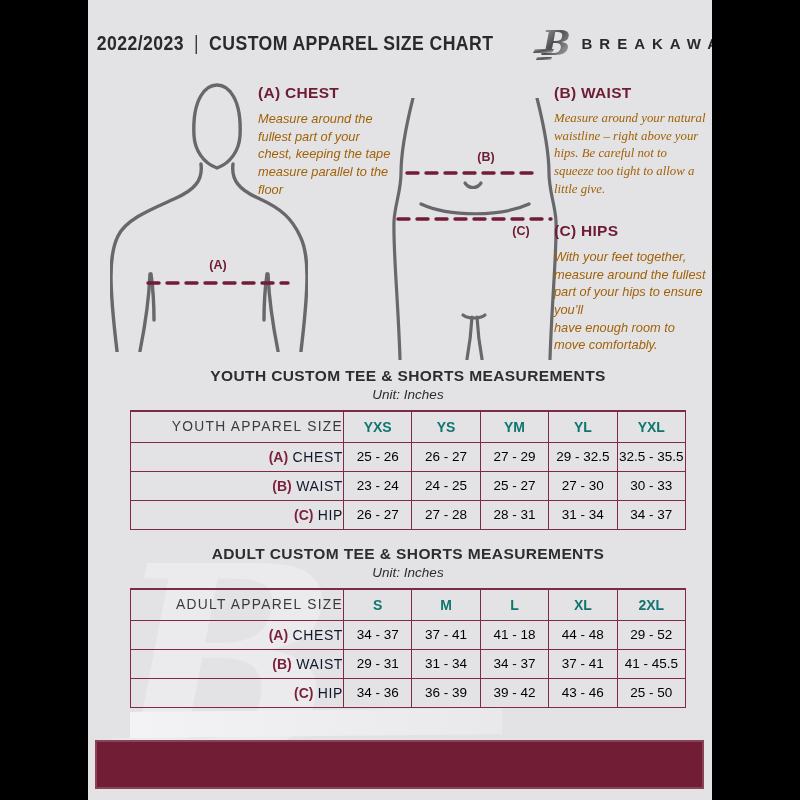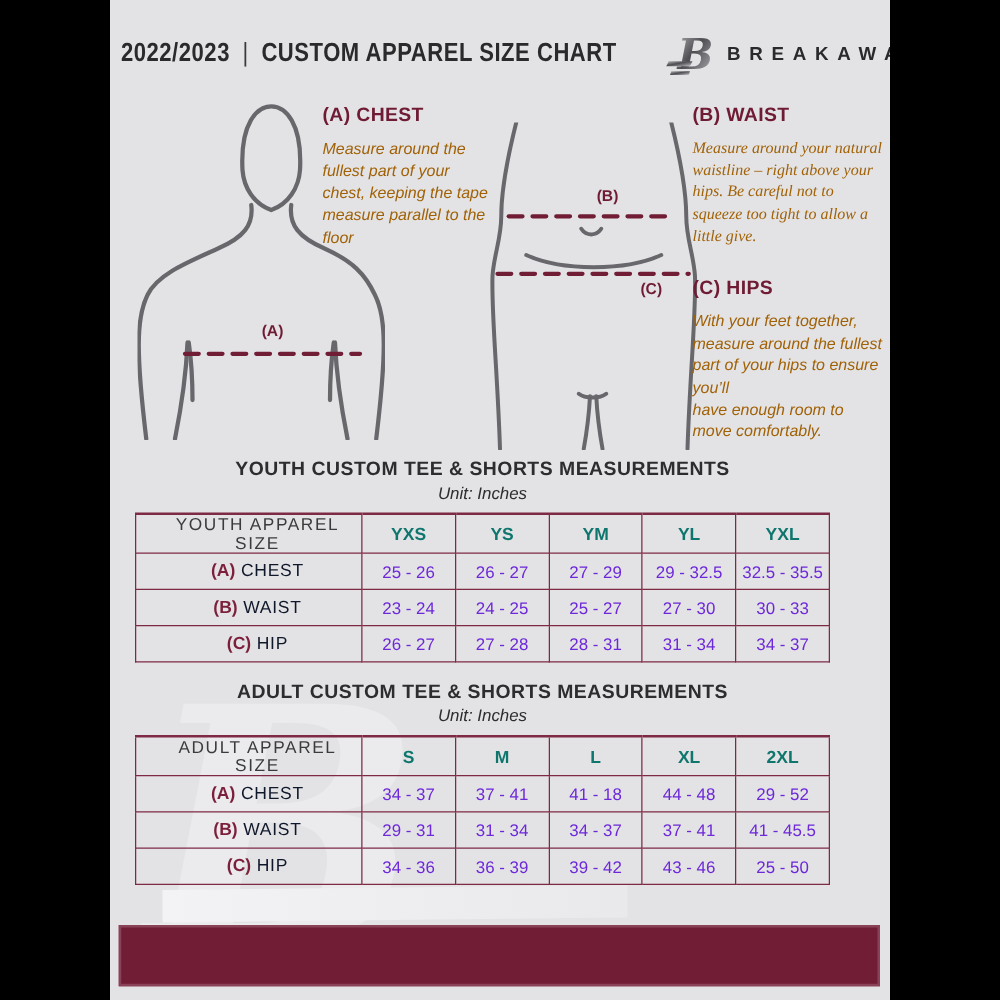--- a/index.html
+++ b/index.html
@@ -34,36 +34,36 @@
   .sec-head { position:absolute; font-weight:bold; font-size:15.5px; color:#6e1b33;
               letter-spacing:0.3px; }
   .sec-body { position:absolute; font-style:italic; font-size:12.8px; line-height:1.38;
               color:#a16207; white-space:pre-line; }
 
   .fig { position:absolute; }
   .fig-label { position:absolute; width:40px; text-align:center; font-weight:bold;
                font-size:12.5px; color:#6e1b33; z-index:2; }
 
   
-  .tbl-block { position:absolute; left:20px; width:556px; text-align:center; }
+  .tbl-block { position:absolute; left:42px; width:556px; text-align:center; }
   .tbl-title { font-weight:bold; font-size:15.5px; color:#2d2d2f; letter-spacing:0.4px;
                line-height:20px; }
   .tbl-unit { font-style:italic; font-size:13.5px; color:#2d2d2f; line-height:17px; }
   table { border-collapse:collapse; width:556px; table-layout:fixed; margin-top:7px;
           background:transparent; }
   th, td { border:1.5px solid #7f2a44; }
   tr.hdr th { height:31px; }
   tr.data td { height:29px; }
   table tr:first-child th { border-top:2.5px solid #7f2a44; }
-  .col-label { width:181px; text-align:center; padding-left:14px; }
+  .col-label { width:213px; text-align:right; padding-left:14px; }
   .hdr-label { font-weight:normal; font-size:13.8px; letter-spacing:1.3px; color:#3b3b3d; }
   .hdr-size { font-weight:bold; font-size:14px; color:#0f766e; }
   .row-prefix { font-weight:bold; color:#7c1f3a; font-size:14px; }
   .row-label { color:#0f172a; font-size:14px; letter-spacing:0.6px; }
-  .cell-val { font-size:13.5px; color:#6d28d9; text-align:center; }
+  .cell-val { font-size:13.5px; color:#000000; text-align:center; }
 
   
   .bottom-bar { position:absolute; left:7px; top:740px; width:609px; height:49px;
                 background:#701d35; border:2px solid #8a4258; z-index:2; }
 </style>
 </head>
 <body>
 
 <div class="stage">
   <div class="doc">

